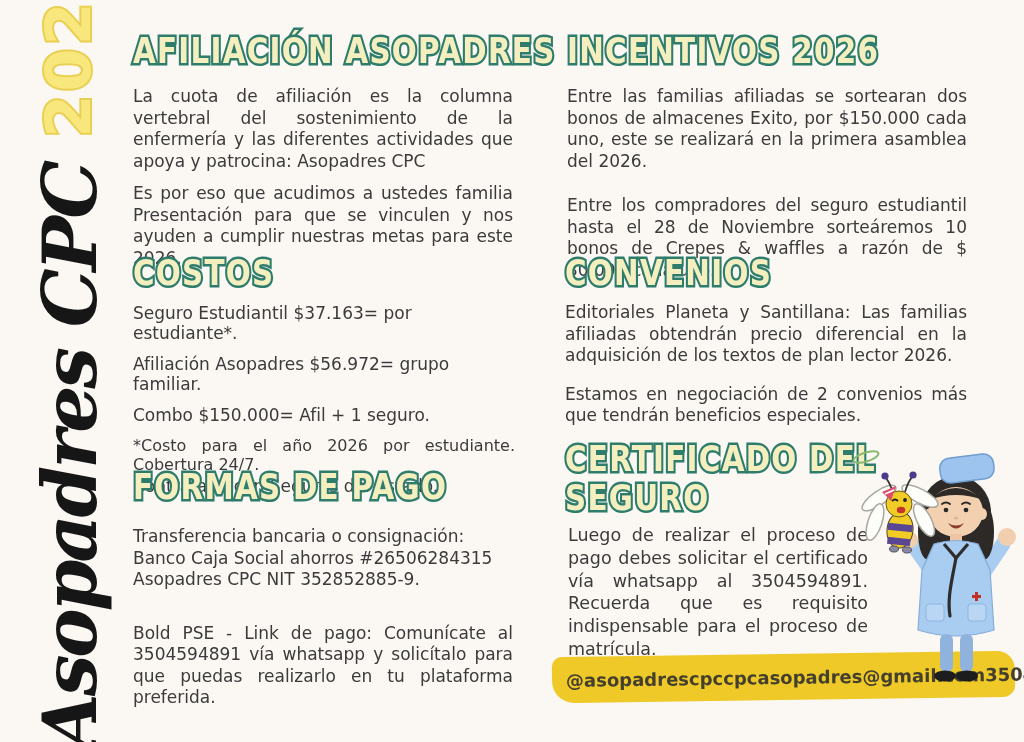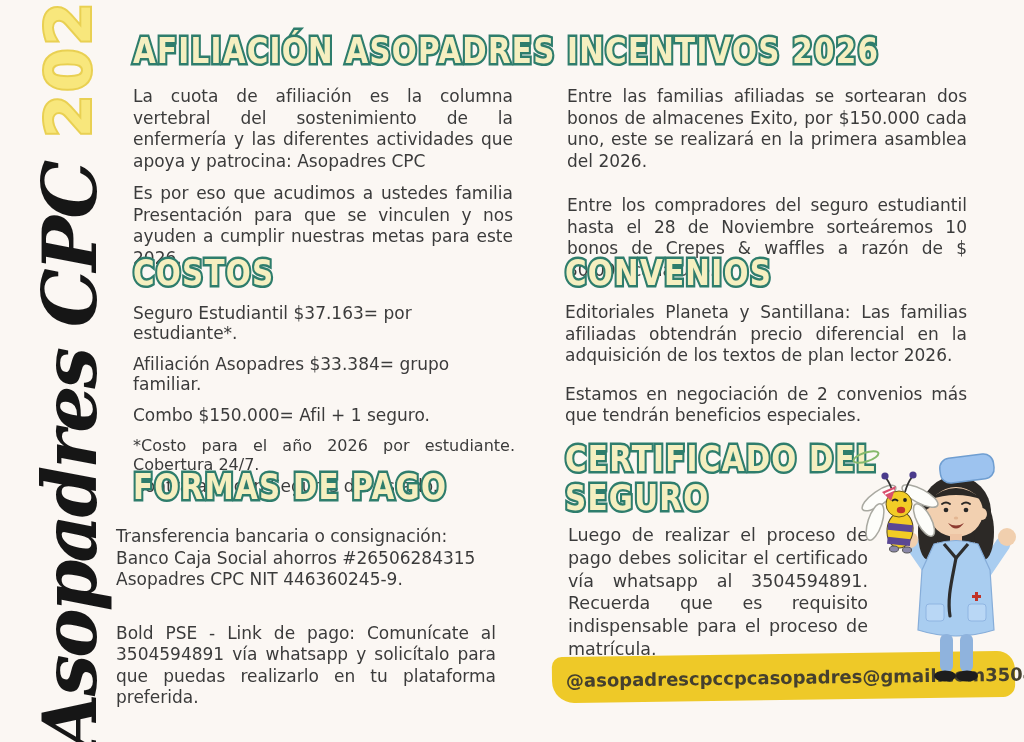--- a/index.html
+++ b/index.html
@@ -42,21 +42,21 @@
   
   .t-afiliacion{left:133px;top:32px;}
   .b-afiliacion{left:133px;top:86px;width:380px;}
   .b-afiliacion .p2{margin-top:11px;}
   .t-costos{left:133px;top:254px;}
   .b-costos{left:133px;top:303px;width:382px;}
   .cost-line{font-size:17px;margin:0 0 11px;}
   .cost-note{font-size:16px;line-height:1.2;text-align:justify;margin:2px 0 0;}
   .cost-note2{font-size:17px;line-height:1.2;margin:2px 0 0;}
   .t-formas{left:133px;top:468px;}
-  .b-formas{left:116px;top:526px;width:380px;}
+  .b-formas{left:133px;top:526px;width:380px;}
   .b-formas .grp2{margin-top:32px;}
   .b-formas .grp3{margin-top:17px;}
   
   .t-incentivos{left:567px;top:32px;}
   .b-incentivos{left:567px;top:86px;width:400px;}
   .b-incentivos .p2{margin-top:23px;}
   .t-convenios{left:565px;top:254px;}
   .b-convenios{left:565px;top:302px;width:402px;}
   .b-convenios .p2{margin-top:17px;}
   .t-certificado{left:565px;top:440px;width:372px;}
@@ -105,32 +105,32 @@
 
   <div class="sec bubble t-afiliacion">AFILIACIÓN ASOPADRES</div>
   <div class="sec b-afiliacion">
     <p class="jtext p1">La cuota de afiliación es la columna vertebral del sostenimiento de la enfermería y las diferentes actividades que apoya y patrocina: Asopadres CPC</p>
     <p class="jtext p2">Es por eso que acudimos a ustedes familia Presentación para que se vinculen y nos ayuden a cumplir nuestras metas para este 2026.</p>
   </div>
 
   <div class="sec bubble t-costos">COSTOS</div>
   <div class="sec b-costos">
     <p class="cost-line">Seguro Estudiantil $37.163= por estudiante*.</p>
-    <p class="cost-line">Afiliación Asopadres $33.384= grupo familiar.</p>
+    <p class="cost-line">Afiliación Asopadres $56.972= grupo familiar.</p>
     <p class="cost-line">Combo $150.000= Afil + 1 seguro.</p>
     <p class="cost-note">*Costo para el año 2026 por estudiante. Cobertura 24/7.</p>
     <p class="cost-note2">Contratada con Seguros del Estado.</p>
   </div>
 
   <div class="sec bubble t-formas">FORMAS DE PAGO</div>
   <div class="sec b-formas">
     <div class="grp1">
       <p class="ltext">Transferencia bancaria o consignación:</p>
       <p class="ltext">Banco Caja Social ahorros #26506284315</p>
-      <p class="ltext">Asopadres CPC NIT 446360245-9.</p>
+      <p class="ltext">Asopadres CPC NIT 352852885-9.</p>
     </div>
     <p class="jtext grp2">Bold PSE - Link de pago: Comunícate al 3504594891 vía whatsapp y solicítalo para que puedas realizarlo en tu plataforma preferida.</p>
   </div>
 
   <div class="sec bubble t-incentivos">INCENTIVOS 2026</div>
   <div class="sec b-incentivos">
     <p class="jtext p1">Entre las familias afiliadas se sortearan dos bonos de almacenes Exito, por $150.000 cada uno, este se realizará en la primera asamblea del 2026.</p>
     <p class="jtext p2">Entre los compradores del seguro estudiantil hasta el 28 de Noviembre sorteáremos 10 bonos de Crepes &amp; waffles a razón de $ 30.000 cada uno.</p>
   </div>
 

